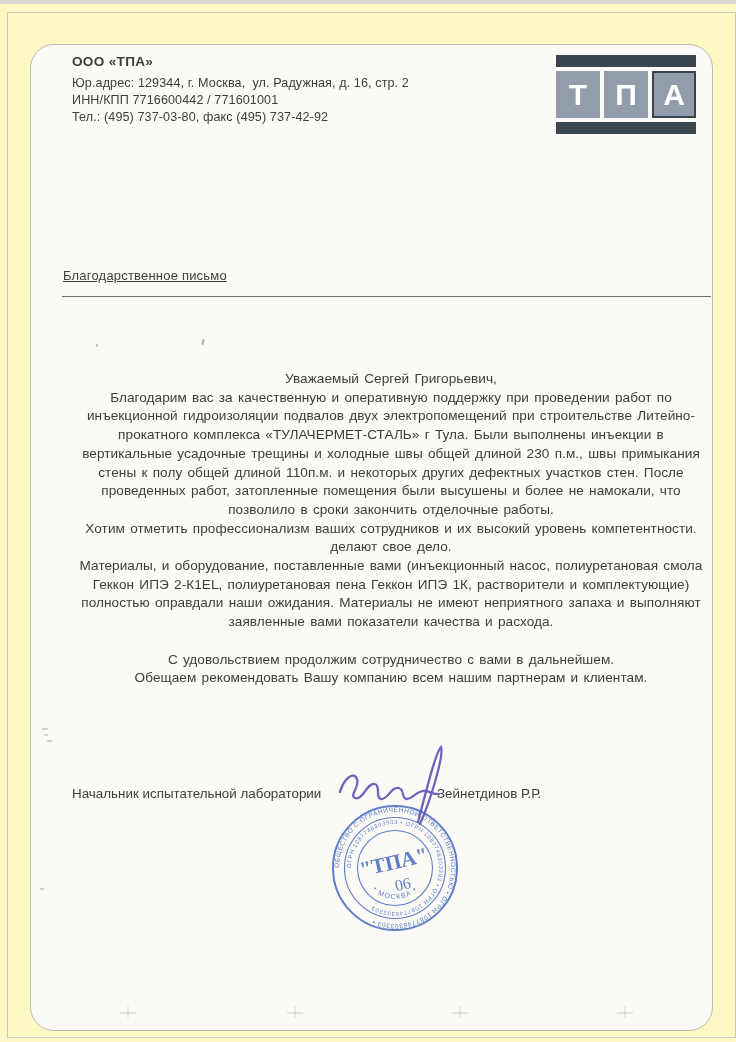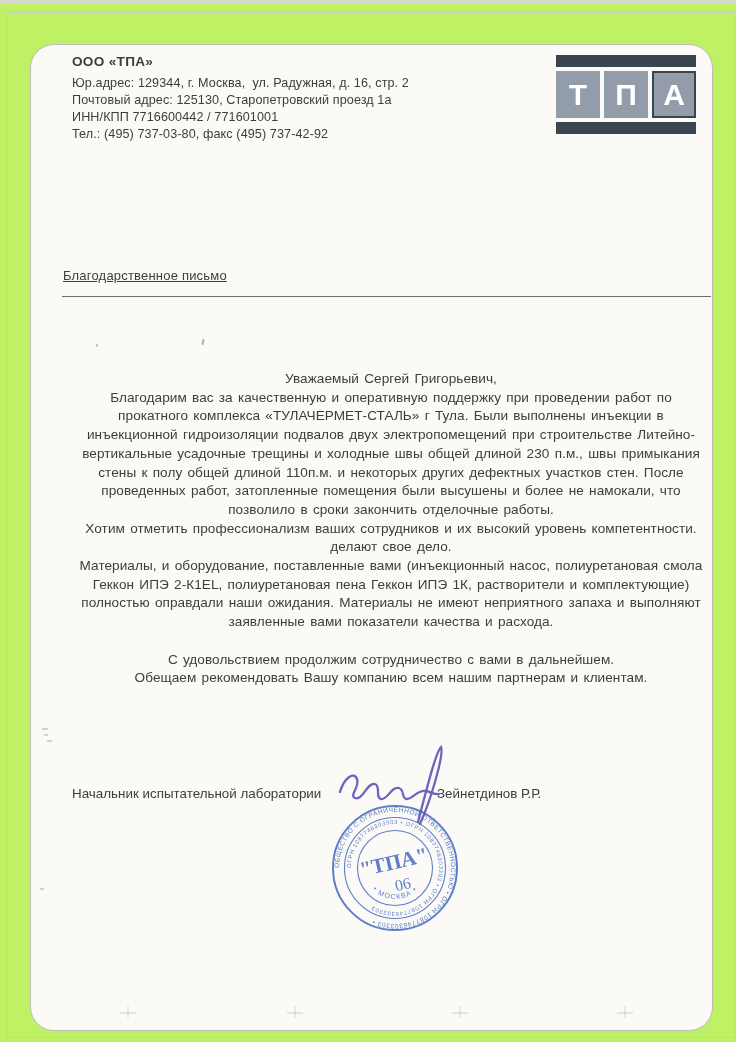--- a/index.html
+++ b/index.html
@@ -1,18 +1,18 @@
 <!DOCTYPE html>
 <html style="--stamp-color: #4a6cc2; --logo-bar: #3b454f; --logo-square: #939caa;"><head>
 <meta charset="utf-8">
 <style>
   html,body{margin:0;padding:0;background:#eceae6;}
   .page{
     position:relative;width:736px;height:1042px;margin:0 auto;
-    background:#bef264;overflow:hidden;
+    background:#fef9c3;overflow:hidden;
     font-family:"Liberation Sans","DejaVu Sans",sans-serif;
     color:#3d3d3d;
   }
   .scan-top-strip{position:absolute;left:0;top:0;width:736px;height:4px;background:#d8d7d3;}
   .scan-outer-border{position:absolute;left:7px;top:12px;width:727px;height:1024px;border:1px solid #cccbc6;}
   .paper{position:absolute;left:30px;top:44px;width:681px;height:985px;border:1px solid #bdbcb7;border-radius:24px;background:#fbfaf6;}
 
   
   .header{position:absolute;left:72px;top:54px;width:440px;}
   .header .company{font-size:13.6px;font-weight:bold;letter-spacing:.3px;margin-bottom:6px;white-space:pre;}
@@ -58,21 +58,20 @@
 <body>
 
 <div class="page">
   <div class="scan-top-strip"></div>
   <div class="scan-outer-border"></div>
   <div class="paper"></div>
 
   <div class="header">
     <div class="company">ООО «ТПА»</div>
     <div class="hline">Юр.адрес: 129344, г. Москва,  ул. Радужная, д. 16, стр. 2</div>
-    <div class="hline">Почтовый адрес: 125130, Старопетровский проезд 1а</div>
     <div class="hline">ИНН/КПП 7716600442 / 771601001</div>
     <div class="hline">Тел.: (495) 737-03-80, факс (495) 737-42-92</div>
   </div>
 
   <div class="logo">
     <div class="bar"></div>
     <div class="squares">
       <div class="sq">Т</div>
       <div class="sq">П</div>
       <div class="sq bordered">А</div>
@@ -80,22 +79,22 @@
     <div class="bar"></div>
   </div>
 
 
   <div class="title">Благодарственное письмо</div>
   <div class="title-underline"></div>
 
   <div class="body-text">
     <div class="bline">Уважаемый Сергей Григорьевич,</div>
     <div class="bline">Благодарим вас за качественную и оперативную поддержку при проведении работ по</div>
+    <div class="bline">инъекционной гидроизоляции подвалов двух электропомещений при строительстве Литейно-</div>
     <div class="bline">прокатного комплекса «ТУЛАЧЕРМЕТ-СТАЛЬ» г Тула. Были выполнены инъекции в</div>
-    <div class="bline">инъекционной гидроизоляции подвалов двух электропомещений при строительстве Литейно-</div>
     <div class="bline">вертикальные усадочные трещины и холодные швы общей длиной 230 п.м., швы примыкания</div>
     <div class="bline">стены к полу общей длиной 110п.м. и некоторых других дефектных участков стен. После</div>
     <div class="bline">проведенных работ, затопленные помещения были высушены и более не намокали, что</div>
     <div class="bline">позволило в сроки закончить отделочные работы.</div>
     <div class="bline">Хотим отметить профессионализм ваших сотрудников и их высокий уровень компетентности.</div>
     <div class="bline">делают свое дело.</div>
     <div class="bline">Материалы, и оборудование, поставленные вами (инъекционный насос, полиуретановая смола</div>
     <div class="bline">Геккон ИПЭ 2-К1EL, полиуретановая пена Геккон ИПЭ 1К, растворители и комплектующие)</div>
     <div class="bline">полностью оправдали наши ожидания. Материалы не имеют неприятного запаха и выполняют</div>
     <div class="bline">заявленные вами показатели качества и расхода.</div>

